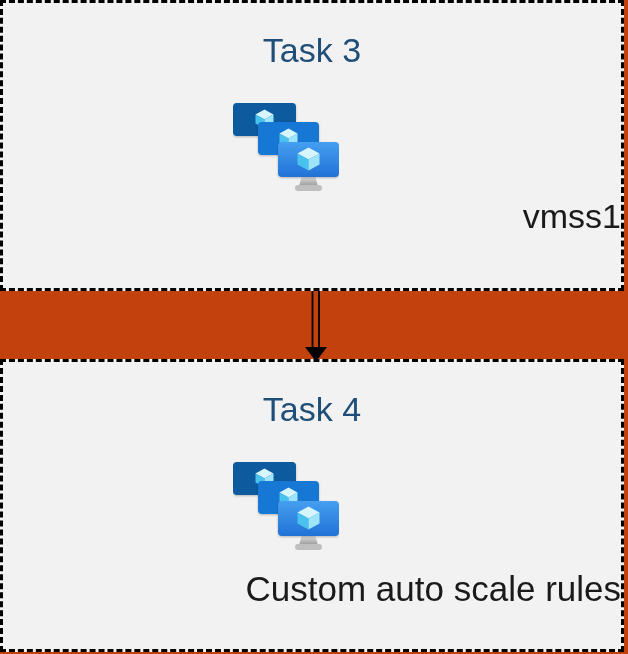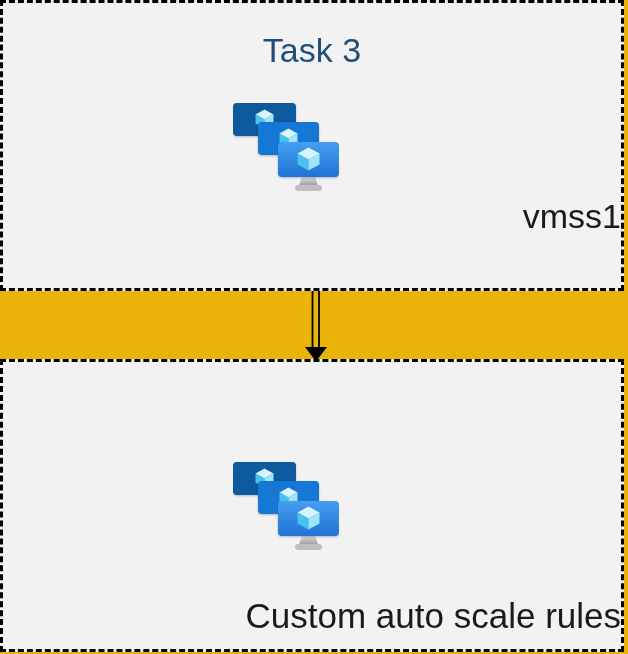--- a/index.html
+++ b/index.html
@@ -1,20 +1,20 @@
 <!DOCTYPE html>
 <html><head>
 <meta charset="utf-8">
 <style>
   html, body { margin: 0; padding: 0; background: #ffffff; }
   .canvas {
     position: relative;
     width: 628px;
     height: 654px;
-    background: #eab308;
+    background: #c2410c;
     font-family: "Liberation Sans", "DejaVu Sans", sans-serif;
     overflow: hidden;
   }
   .task-box {
     position: absolute;
     left: 0;
     width: 624px;
     height: 291px;
     background: #f2f2f2;
     border: 3px dashed #000000;
@@ -42,21 +42,21 @@
   .box-label {
     position: absolute;
     left: 0;
     width: 100%;
     text-align: right;
     color: #1a1a1a;
     font-size: 34px;
     line-height: 34px;
   }
   .label-top { top: 196px; }
-  .label-bottom { top: 208px; font-size: 35px; line-height: 38px; margin-top: 27px; }
+  .label-bottom { top: 208px; font-size: 35px; line-height: 38px; }
   .connector {
     position: absolute;
     left: 302px;
     top: 291px;
     width: 28px;
     height: 71px;
   }
 </style>
 </head>
 <body>
@@ -101,20 +101,21 @@
         <polygon points="86.5,50.5 75.5,56.5 75.5,67.5 86.5,61.5" fill="#9fe5fa"></polygon>
       </g>
     </svg>
 
     <div class="box-label label-top">
       <div>vmss1</div>
     </div>
   </div>
 
   <div class="task-box box-bottom">
+    <div class="box-title">Task 4</div>
 
     <svg class="vmss-icon" width="106" height="89" viewBox="0 0 106 89" xmlns="http://www.w3.org/2000/svg">
       <defs>
         <linearGradient id="frontGrad2" x1="0" y1="0" x2="0" y2="1">
           <stop offset="0" stop-color="#459ff0"></stop>
           <stop offset="1" stop-color="#2172d6"></stop>
         </linearGradient>
         <linearGradient id="standGrad2" x1="0" y1="0" x2="0" y2="1">
           <stop offset="0" stop-color="#e3e3e3"></stop>
           <stop offset="1" stop-color="#9a9a9a"></stop>

